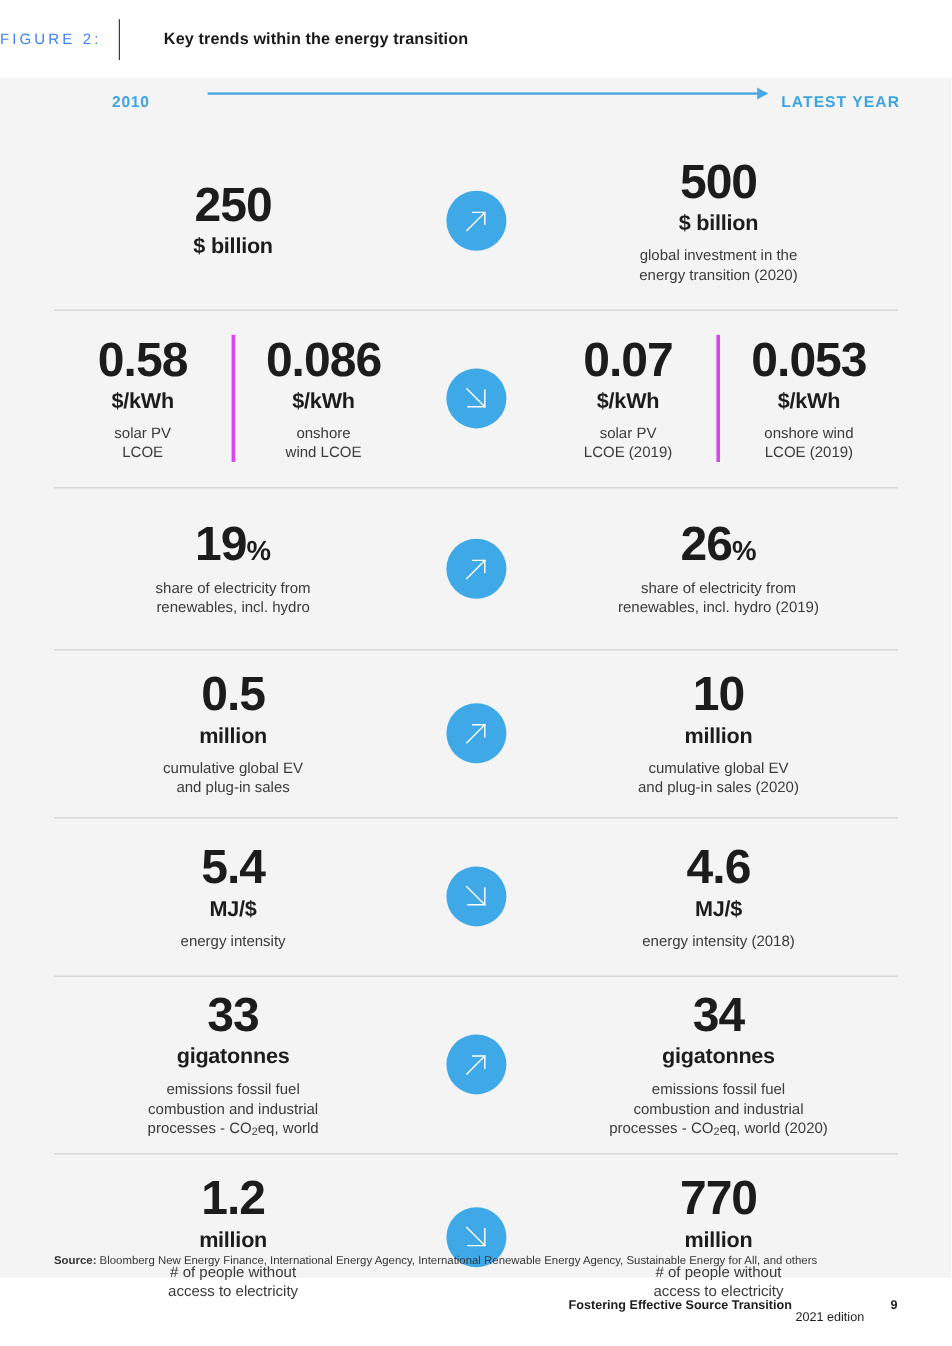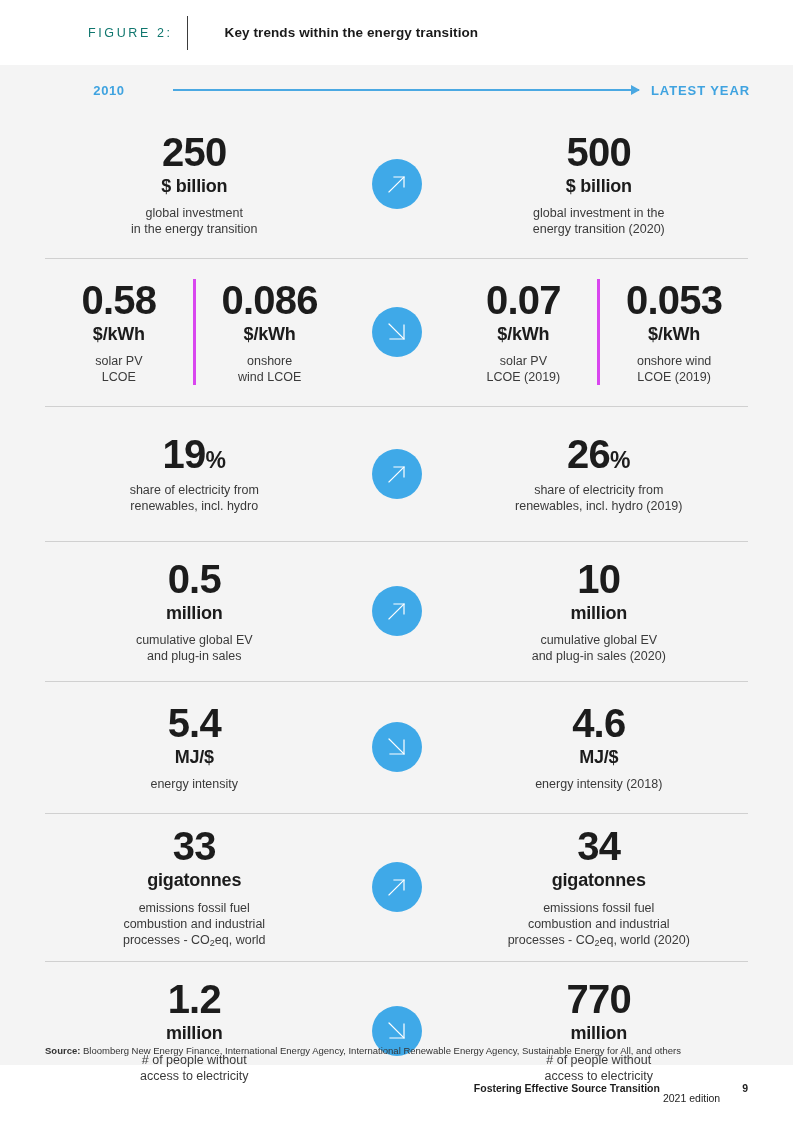--- a/index.html
+++ b/index.html
@@ -10,42 +10,41 @@
     -webkit-font-smoothing: antialiased;
   }
   .page { position: relative; width: 793px; height: 1122px; background: #ffffff; }
 
   
   .fig-header {
     position: absolute; left: 0; top: 0; width: 793px; height: 65px;
     display: flex; align-items: center;
   }
   .fig-label {
-    margin-left: 88px;
-    font-size: 12.5px; letter-spacing: 2.6px; color: #0f766e;
+    font-size: 12.5px; letter-spacing: 2.6px; color: #3b82f6;
     font-weight: 400; white-space: nowrap;
   }
   .fig-rule {
     width: 1px; height: 34px; background: #3b3b3b;
     margin: 0 14px 0 14px;
   }
   .fig-title {
     font-size: 13.5px; font-weight: bold; color: #1a1a1a; letter-spacing: 0.1px; padding-left: 23px;
   }
 
   
   .panel {
     position: absolute; left: 0; top: 65px; width: 793px; height: 1000px;
     background: #f4f4f4;
   }
 
   
   .timeline {
     position: absolute; left: 45px; top: 12px; width: 705px; height: 26px;
-    display: flex; align-items: center;
+    display: flex; align-items: flex-start;
   }
   .tl-start {
     color: #3fa3e0; font-size: 13px; font-weight: bold; letter-spacing: 0.6px;
     width: 128px; text-align: center; flex: none;
   }
   .tl-line { flex: 1; height: 1.6px; background: #4aa8e2; position: relative; }
   .tl-line::after {
     content: ""; position: absolute; right: -1px; top: 50%;
     transform: translateY(-50%);
     border-left: 9px solid #4aa8e2;
@@ -149,22 +148,20 @@
       <span class="tl-line"></span>
       <span class="tl-end">LATEST YEAR</span>
     </div>
 
     <div class="rows" id="rows">
         <div class="row r0">
           <div class="side">
             <div class="cell">
               <div class="big">250</div>
               <div class="unit">$ billion</div>
-              <div class="desc">global investment
-in the energy transition</div>
             </div>
           </div>
           <div class="mid">
             <div class="badge">
               <svg width="24" height="24" viewBox="0 0 24 24" fill="none" stroke="#ffffff" stroke-width="1.2" stroke-linecap="square">
                 <line x1="4" y1="20" x2="19" y2="5"></line>
                 <polyline points="9,5 19,5 19,15" fill="none"></polyline>
               </svg>
             </div>
           </div>

